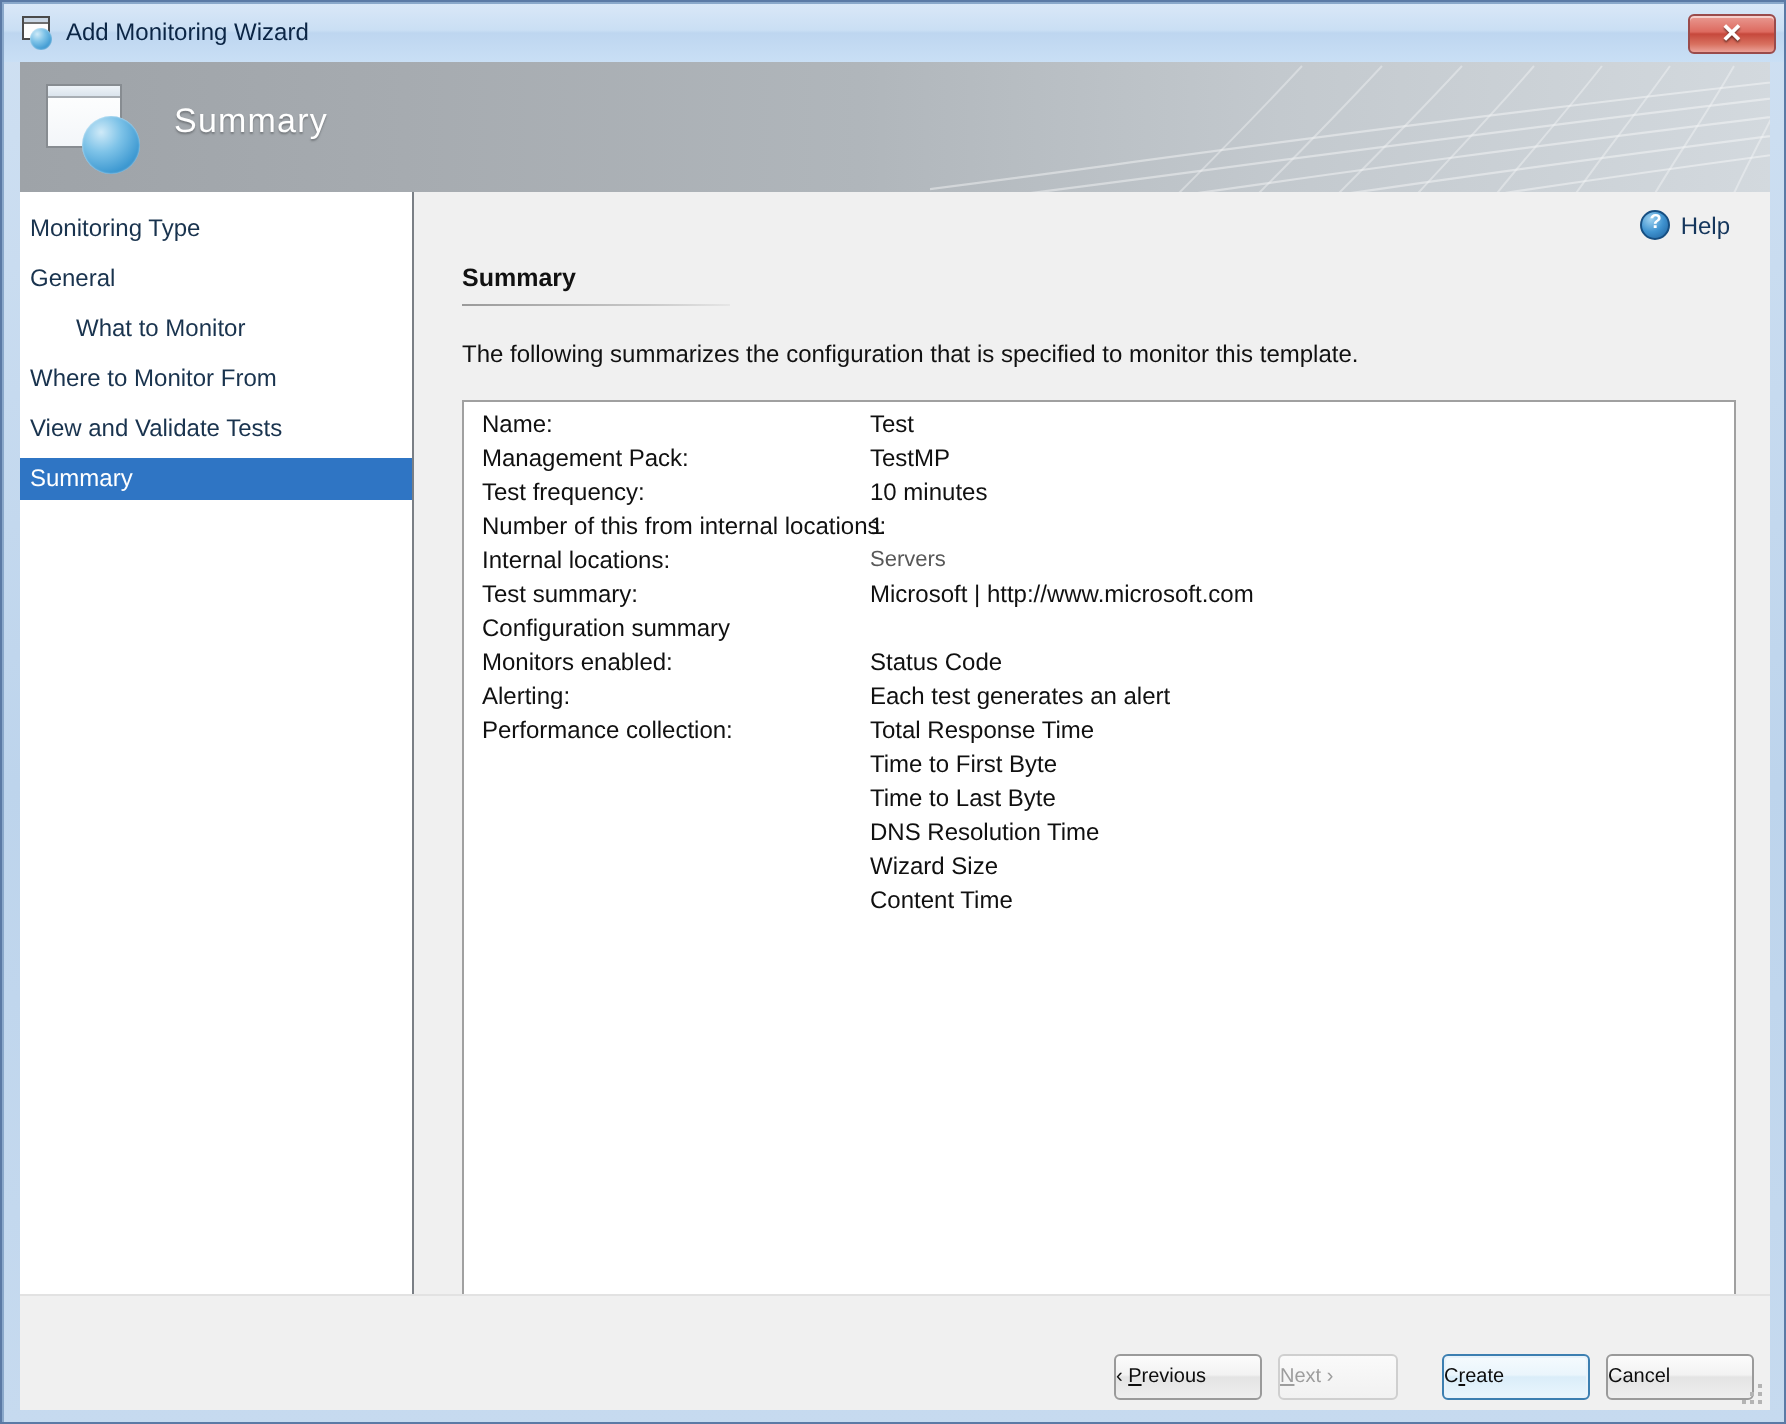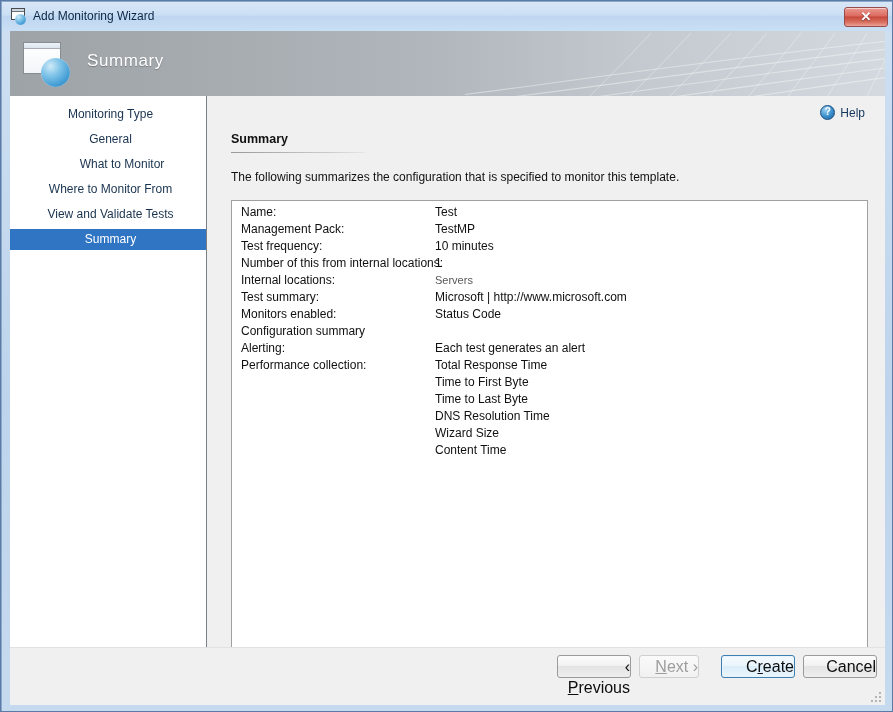--- a/index.html
+++ b/index.html
@@ -142,21 +142,20 @@
     text-shadow: 0 1px 1px rgba(80,84,88,.55);
   }
 
   
   #body-region {
     position: absolute;
     left: 9px; top: 95px;
     width: 875px;
     height: 551px;
     background: #bef264;
-    text-align: center;
   }
   #sidebar {
     position: absolute;
     left: 0; top: 0;
     width: 196px;
     height: 551px;
     background: #ffffff;
   }
   #sidebar-divider {
     position: absolute;
@@ -345,32 +344,32 @@
   #footer {
     position: absolute;
     left: 9px; top: 646px;
     width: 875px;
     height: 57px;
     background: #f0f0f0;
     border-top: 1px solid #e2e2e2;
   }
   .btn {
     position: absolute;
-    top: 7px;
+    top: 29px;
     height: 23px;
     box-sizing: border-box;
     font-family: "Liberation Sans", sans-serif;
-    font-size: 16px;
+    font-size: 10px;
     color: #0d0d0d;
     background: linear-gradient(to bottom, #fcfcfc 0%, #f2f2f2 45%, #e4e4e4 50%, #eeeeee 100%);
     border: 1px solid #9a9a9a;
     border-radius: 3px;
     cursor: pointer;
     padding: 0;
-    text-align: right;
+    text-align: left;
     line-height: 21px;
   }
   .btn.disabled {
     color: #9d9d9d;
     background: linear-gradient(to bottom, #fafafa, #f1f1f1);
     border-color: #cfcfcf;
     cursor: default;
   }
   .btn.default {
     border: 1px solid #3c7fb1;
@@ -481,26 +480,26 @@
             </div>
             <div class="sum-row">
               <span class="sum-label">Internal locations:</span>
               <span class="sum-value muted">Servers</span>
             </div>
             <div class="sum-row">
               <span class="sum-label">Test summary:</span>
               <span class="sum-value">Microsoft | http://www.microsoft.com</span>
             </div>
             <div class="sum-row">
+              <span class="sum-label">Configuration summary</span>
+              <span class="sum-value"></span>
+            </div>
+            <div class="sum-row">
               <span class="sum-label">Monitors enabled:</span>
               <span class="sum-value">Status Code</span>
-            </div>
-            <div class="sum-row">
-              <span class="sum-label">Configuration summary</span>
-              <span class="sum-value"></span>
             </div>
             <div class="sum-row">
               <span class="sum-label">Alerting:</span>
               <span class="sum-value">Each test generates an alert</span>
             </div>
             <div class="sum-row">
               <span class="sum-label">Performance collection:</span>
               <span class="sum-value">Total Response Time</span>
             </div>
             <div class="sum-row">

